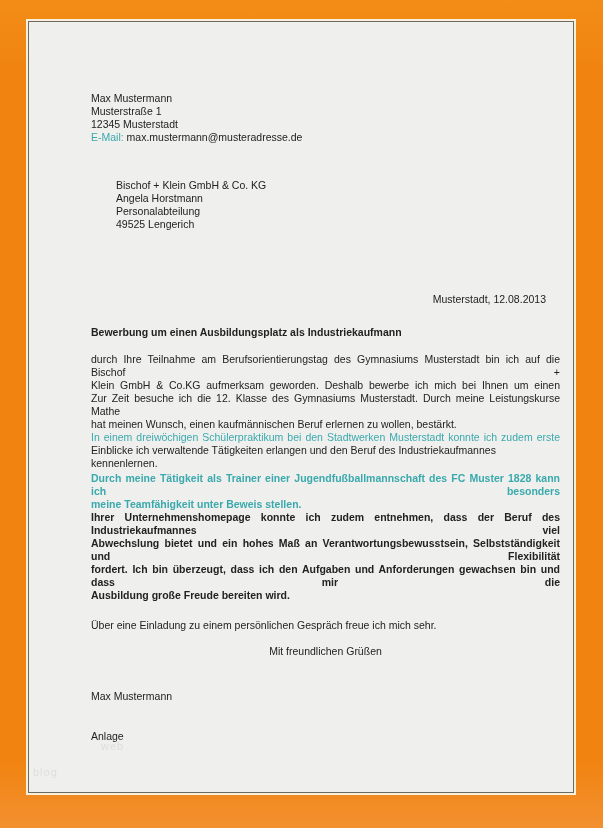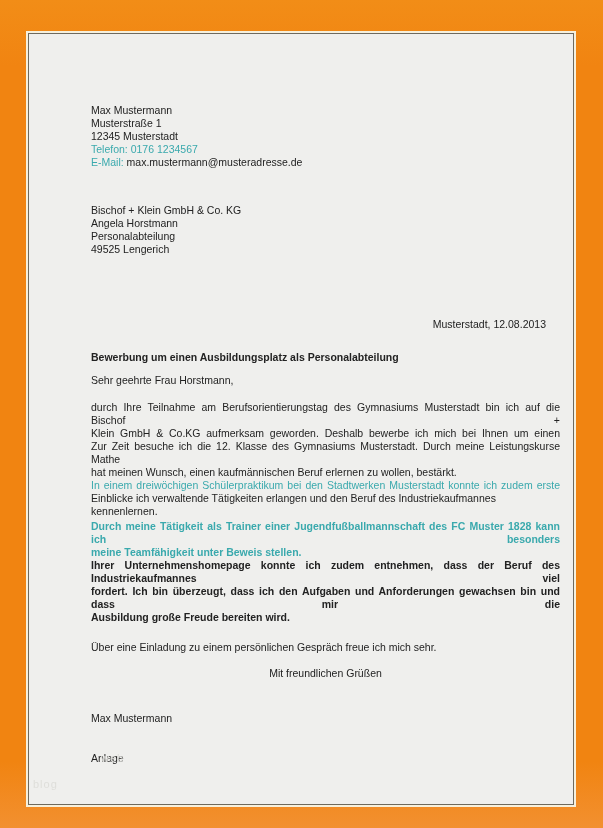--- a/index.html
+++ b/index.html
@@ -12,42 +12,42 @@
   }
   .frame {
     position: relative;
     width: 603px;
     height: 828px;
     background: linear-gradient(180deg, #f28d17 0%, #f18411 8%, #f18411 92%, #f29030 100%);
   }
   .page {
     position: absolute;
     left: 28px;
-    top: 33px;
+    top: 21px;
     width: 546px;
     height: 772px;
     background: #efefed;
     border: 1px solid #6e6a5e;
     box-shadow: 0 0 0 2px #f6f0dd;
     box-sizing: border-box;
   }
   .content {
     position: absolute;
     left: 62px;
     top: 70px;
     right: 13px;
     color: #222222;
     font-size: 10.5px;
     line-height: 13px;
   }
   .line { min-height: 13px; }
   .just { text-align: justify; text-align-last: justify; }
   .teal { color: #3aa9ad; }
   .block-sender { margin-top: 0; }
-  .block-recipient { margin-top: 35px; }
+  .block-recipient { margin-top: 35px; margin-left: 25px; }
   .block-date { margin-top: 62px; text-align: right; padding-right: 14px; }
   .block-subject { margin-top: 20px; font-weight: bold; }
   .block-salutation { margin-top: 10px; }
   .block-p1 { margin-top: 14px; }
   .block-p2 { }
   .block-p3 { margin-top: 2px; font-weight: bold; }
   .block-closing { margin-top: 17px; }
   .block-regards { margin-top: 13px; text-align: center; }
   .block-signature { margin-top: 32px; }
   .block-enclosure { margin-top: 27px; }
@@ -66,53 +66,52 @@
 
 <div class="frame">
   <div class="page">
 
     <div class="content">
 
       <div class="block-sender">
         <div class="line">Max Mustermann</div>
         <div class="line">Musterstraße 1</div>
         <div class="line">12345 Musterstadt</div>
-        <div class="line teal">Telefon: 0176 1234567</div>
         <div class="line"><span class="teal">E-Mail:</span> <span>max.mustermann@musteradresse.de</span></div>
       </div>
 
       <div class="block-recipient">
           <div class="line">Bischof + Klein GmbH &amp; Co. KG</div>
           <div class="line">Angela Horstmann</div>
           <div class="line">Personalabteilung</div>
           <div class="line">49525 Lengerich</div>
         </div>
 
       <div class="block-date line">Musterstadt, 12.08.2013</div>
 
-      <div class="block-subject line">Bewerbung um einen Ausbildungsplatz als Personalabteilung</div>
+      <div class="block-subject line">Bewerbung um einen Ausbildungsplatz als Industriekaufmann</div>
 
-      <div class="block-salutation line">Sehr geehrte Frau Horstmann,</div>
 
       <div class="block-p1">
           <div class="line just">durch Ihre Teilnahme am Berufsorientierungstag des Gymnasiums Musterstadt bin ich auf die Bischof +</div>
           <div class="line just">Klein GmbH &amp; Co.KG aufmerksam geworden. Deshalb bewerbe ich mich bei Ihnen um einen</div>
         </div>
 
       <div class="block-p2">
           <div class="line just">Zur Zeit besuche ich die 12. Klasse des Gymnasiums Musterstadt. Durch meine Leistungskurse Mathe</div>
           <div class="line">hat meinen Wunsch, einen kaufmännischen Beruf erlernen zu wollen, bestärkt.</div>
           <div class="line just teal">In einem dreiwöchigen Schülerpraktikum bei den Stadtwerken Musterstadt konnte ich zudem erste</div>
           <div class="line">Einblicke ich verwaltende Tätigkeiten erlangen und den Beruf des Industriekaufmannes kennenlernen.</div>
         </div>
 
       <div class="block-p3">
           <div class="line just teal">Durch meine Tätigkeit als Trainer einer Jugendfußballmannschaft des FC Muster 1828 kann ich besonders</div>
           <div class="line teal">meine Teamfähigkeit unter Beweis stellen.</div>
           <div class="line just">Ihrer Unternehmenshomepage konnte ich zudem entnehmen, dass der Beruf des Industriekaufmannes viel</div>
+          <div class="line just">Abwechslung bietet und ein hohes Maß an Verantwortungsbewusstsein, Selbstständigkeit und Flexibilität</div>
           <div class="line just">fordert. Ich bin überzeugt, dass ich den Aufgaben und Anforderungen gewachsen bin und dass mir die</div>
           <div class="line">Ausbildung große Freude bereiten wird.</div>
         </div>
 
       <div class="block-closing line">Über eine Einladung zu einem persönlichen Gespräch freue ich mich sehr.</div>
 
       <div class="block-regards line">Mit freundlichen Grüßen</div>
 
       <div class="block-signature line">Max Mustermann</div>
 

